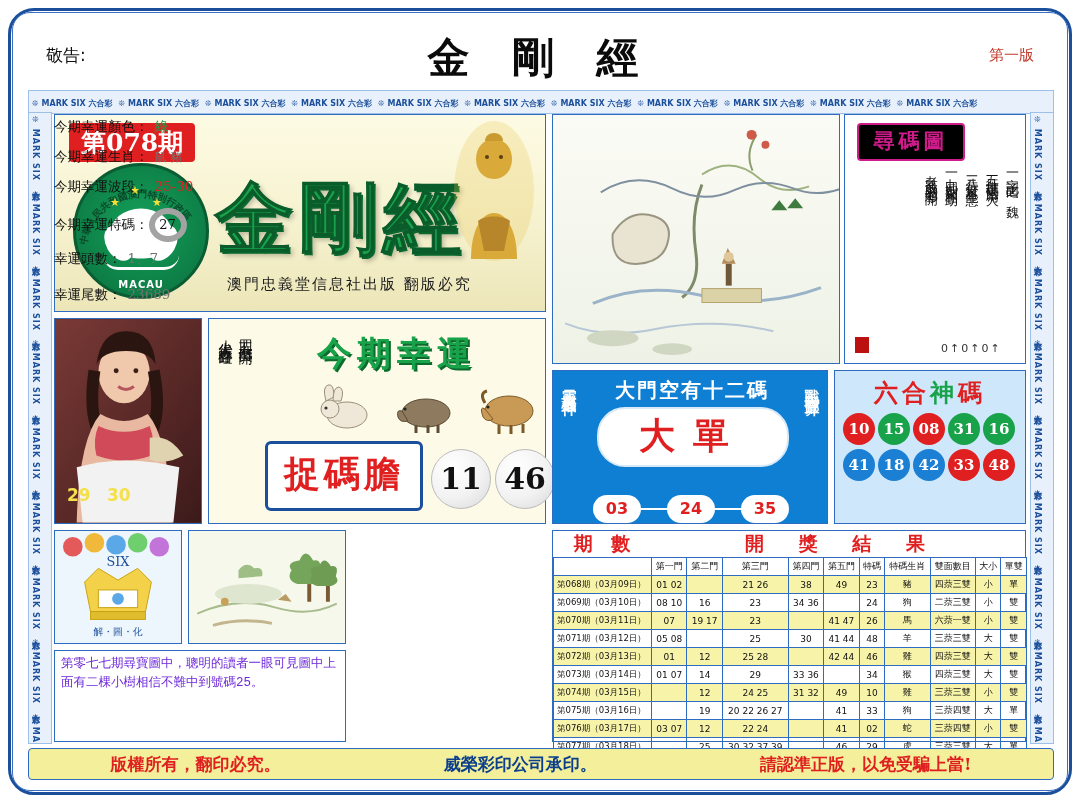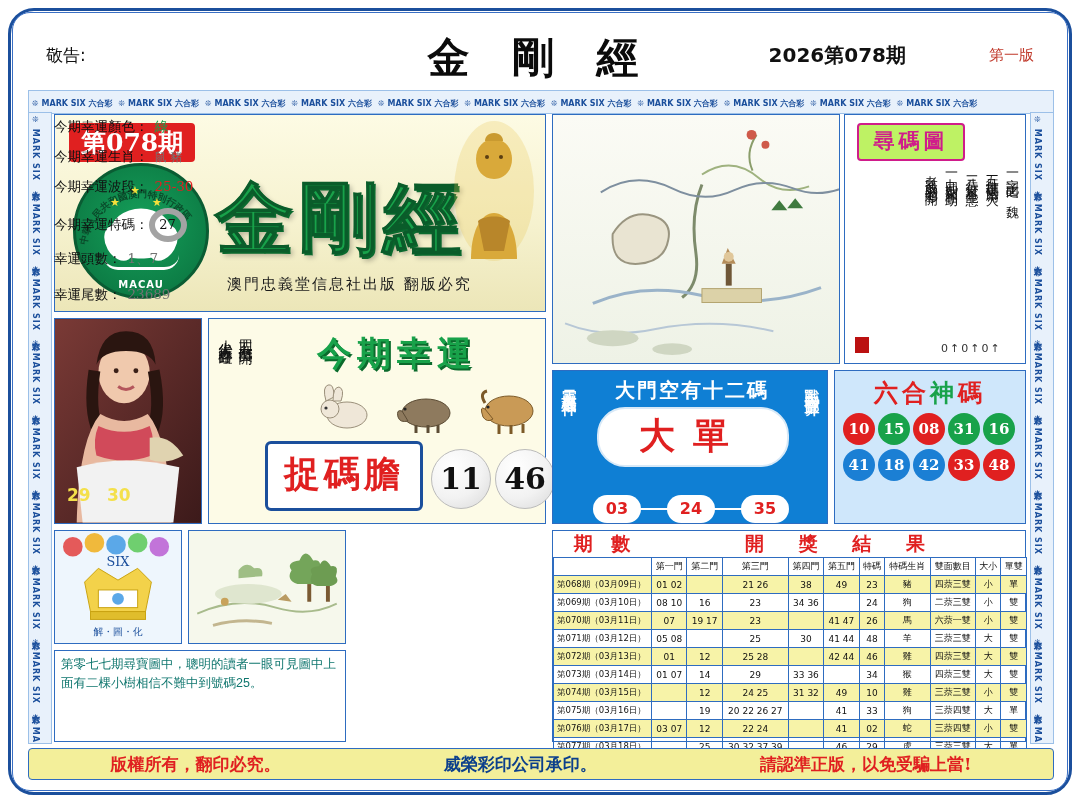--- a/index.html
+++ b/index.html
@@ -98,21 +98,21 @@
   }
 
   
   .panel-scene{left:498px;top:0;width:288px;height:250px;background:#f5f6f0;}
   .panel-scene .sky{position:absolute;inset:0;background:linear-gradient(180deg,#fbfbf5 0%,#eef2e6 100%);}
 
   
   .panel-xun{left:790px;top:0;width:182px;height:250px;background:#fff;}
   .xun-title{
     position:absolute;left:12px;top:8px;width:104px;height:34px;border:2px solid #d01c8b;border-radius:4px;
-    background:#bef264;color:#d01c8b;font-size:21px;font-weight:bold;text-align:center;line-height:32px;letter-spacing:4px;
+    background:#000000;color:#d01c8b;font-size:21px;font-weight:bold;text-align:center;line-height:32px;letter-spacing:4px;
     font-family:"DejaVu Serif",serif;
   }
   .xun-poem{
     position:absolute;left:8px;top:50px;width:166px;height:190px;
     display:flex;flex-direction:row-reverse;justify-content:flex-start;gap:6px;
     font-family:"DejaVu Serif","Liberation Serif",serif;font-size:13px;color:#111;
   }
   .xun-poem .col{writing-mode:vertical-rl;text-orientation:upright;letter-spacing:3px;line-height:1.1;}
   .xun-seal{position:absolute;left:10px;bottom:10px;width:14px;height:16px;background:#b11;}
   .xun-sign{position:absolute;left:8px;bottom:30px;font-size:9px;color:#333;writing-mode:vertical-rl;}
@@ -177,21 +177,21 @@
   .six-grid{position:absolute;left:8px;top:42px;width:176px;display:flex;flex-wrap:wrap;gap:4px 3px;}
   .six-ball{
     width:32px;height:32px;border-radius:50%;color:#fff;font-size:15px;font-weight:bold;
     text-align:center;line-height:32px;font-family:"DejaVu Serif",serif;
   }
 
   
   .panel-six-logo{left:0;top:416px;width:128px;height:114px;background:#eaf4fd;}
   .panel-tree{left:134px;top:416px;width:158px;height:114px;background:#f4f7ea;}
   .panel-note{left:0;top:536px;width:292px;height:92px;background:#fff;}
-  .note-text{position:absolute;left:6px;top:4px;right:4px;font-size:12.5px;line-height:1.5;color:#0f766e;font-family:Liberation Sans, sans-serif;}
+  .note-text{position:absolute;left:6px;top:4px;right:4px;font-size:12.5px;line-height:1.5;color:#6d28d9;font-family:Liberation Mono, monospace;}
 
   
   .panel-list{left:298px;top:416px;width:194px;height:212px;background:#fff;border:none;}
   .lucky-row{position:absolute;left:0;font-size:13.5px;color:#111;white-space:nowrap;font-family:"DejaVu Serif",serif;}
   .lucky-row .val{color:#18a24a;margin-left:6px;}
   .lucky-row .val.red{color:#e02020;}
   .lucky-row .val.dark{color:#737373;}
   .circle-val{
     display:inline-block;min-width:22px;height:22px;border:6px solid #a3a3a3;border-radius:50%;
     text-align:center;line-height:22px;font-size:13px;padding:0 2px;
@@ -225,21 +225,20 @@
 </head>
 <body>
 
 <div class="page">
   <div class="frame"></div>
   <div class="frame-inner"></div>
 
   <div class="masthead">
     <div class="notice">敬告:</div>
     <div class="title">金 剛 經</div>
-    <div class="issue">2026第078期</div>
     <div class="edition">第一版</div>
   </div>
 
   <div class="band band-top" id="bandTop"><span class="cell">❊ MARK SIX 六合彩</span><span class="cell">❊ MARK SIX 六合彩</span><span class="cell">❊ MARK SIX 六合彩</span><span class="cell">❊ MARK SIX 六合彩</span><span class="cell">❊ MARK SIX 六合彩</span><span class="cell">❊ MARK SIX 六合彩</span><span class="cell">❊ MARK SIX 六合彩</span><span class="cell">❊ MARK SIX 六合彩</span><span class="cell">❊ MARK SIX 六合彩</span><span class="cell">❊ MARK SIX 六合彩</span><span class="cell">❊ MARK SIX 六合彩</span></div>
   <div class="band band-left" id="bandLeft">
       <div class="vcell">❊ MARK SIX 六合彩</div>
       <div class="vcell">❊ MARK SIX 六合彩</div>
       <div class="vcell">❊ MARK SIX 六合彩</div>
       <div class="vcell">❊ MARK SIX 六合彩</div>
       <div class="vcell">❊ MARK SIX 六合彩</div>

